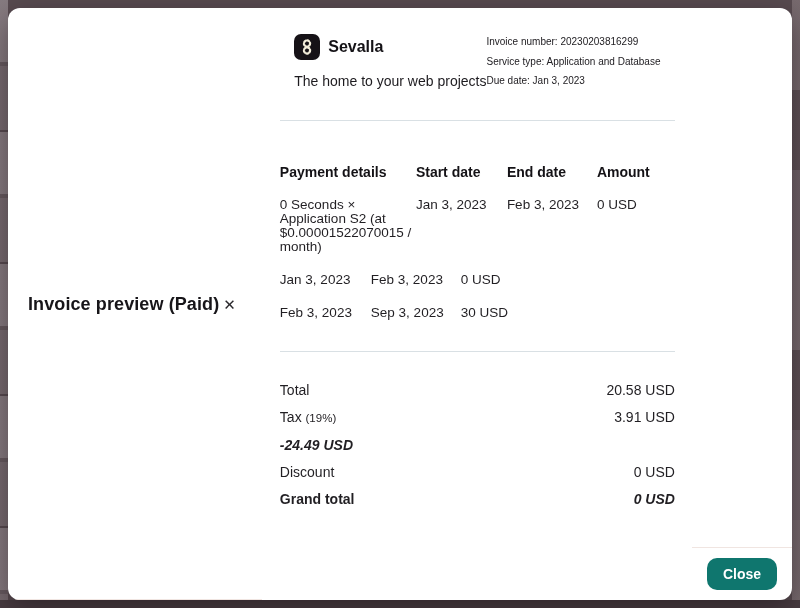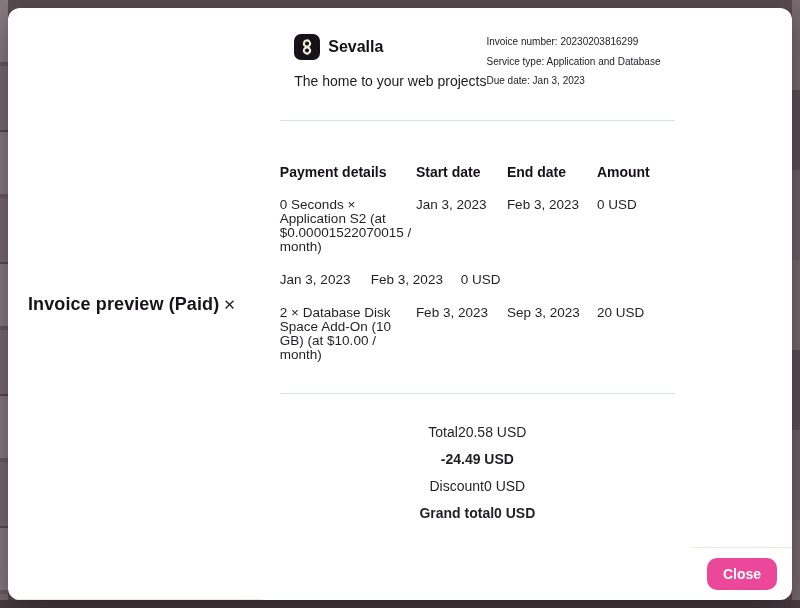--- a/index.html
+++ b/index.html
@@ -69,37 +69,37 @@
   .ptable { margin-top: 44px; font-size: 13.5px; }
   .prow { display: flex; align-items: flex-start; line-height: 14px; }
   .prow.head { font-weight: bold; font-size: 14px; color: #141216; }
   .prow + .prow { margin-top: 19px; }
   .col-desc { flex: 1; }
   .col-start { width: 91px; }
   .col-end { width: 90px; }
   .col-amount { width: 78px; text-align: left; }
 
   .totals { margin-top: 31px; font-size: 14px; }
-  .trow { display: flex; justify-content: center; line-height: 14px; }
+  .trow { display: flex; justify-content: space-between; line-height: 14px; }
   .trow + .trow { margin-top: 13px; }
   .trow .note { font-size: 11.5px; }
   .trow.bold-label .t-label { font-weight: bold; }
-  .trow.bold-value .t-value { font-weight: bold; }
+  .trow.bold-value .t-value { font-weight: bold; font-style: italic; }
 
   .modal-footer {
     margin-top: auto;
     border-top: 1px solid #f0e5e1;
     padding: 10px 15px 10px;
     display: flex;
     justify-content: flex-end;
   }
   .primary-btn {
     height: 32px;
     padding: 0 16px;
-    background: #ec4899;
+    background: #0f766e;
     color: #ffffff;
     font-size: 14px;
     font-weight: bold;
     border: none;
     border-radius: 10px;
     cursor: pointer;
     font-family: inherit;
   }
 </style>
 </head>
@@ -158,34 +158,40 @@
         <div class="col-amount">0 USD</div>
       </div>
 
       <div class="prow">
         <div class="col-start">Jan 3, 2023</div>
         <div class="col-end">Feb 3, 2023</div>
         <div class="col-amount">0 USD</div>
       </div>
 
       <div class="prow">
-        <div class="col-desc">2 × Database Disk Space Add-On (10 GB) (at $10.00 / month)</div>
         <div class="col-start">Feb 3, 2023</div>
         <div class="col-end">Sep 3, 2023</div>
-        <div class="col-amount">20 USD</div>
+        <div class="col-amount">30 USD</div>
       </div>
     </div>
 
     <hr class="divider-cool" style="margin-top:31px;">
 
     <div class="totals">
       <div class="trow">
         <span class="t-label">Total</span>
         <span class="t-value">20.58 USD</span>
       </div>
+      <div class="trow">
+        <span class="t-label">
+          <span>Tax</span>
+          <span class="note">(19%)</span>
+        </span>
+        <span class="t-value">3.91 USD</span>
+      </div>
       <div class="trow bold-value">
         <span class="t-value">-24.49 USD</span>
       </div>
       <div class="trow">
         <span class="t-label">Discount</span>
         <span class="t-value">0 USD</span>
       </div>
       <div class="trow bold-label bold-value">
         <span class="t-label">Grand total</span>
         <span class="t-value">0 USD</span>

